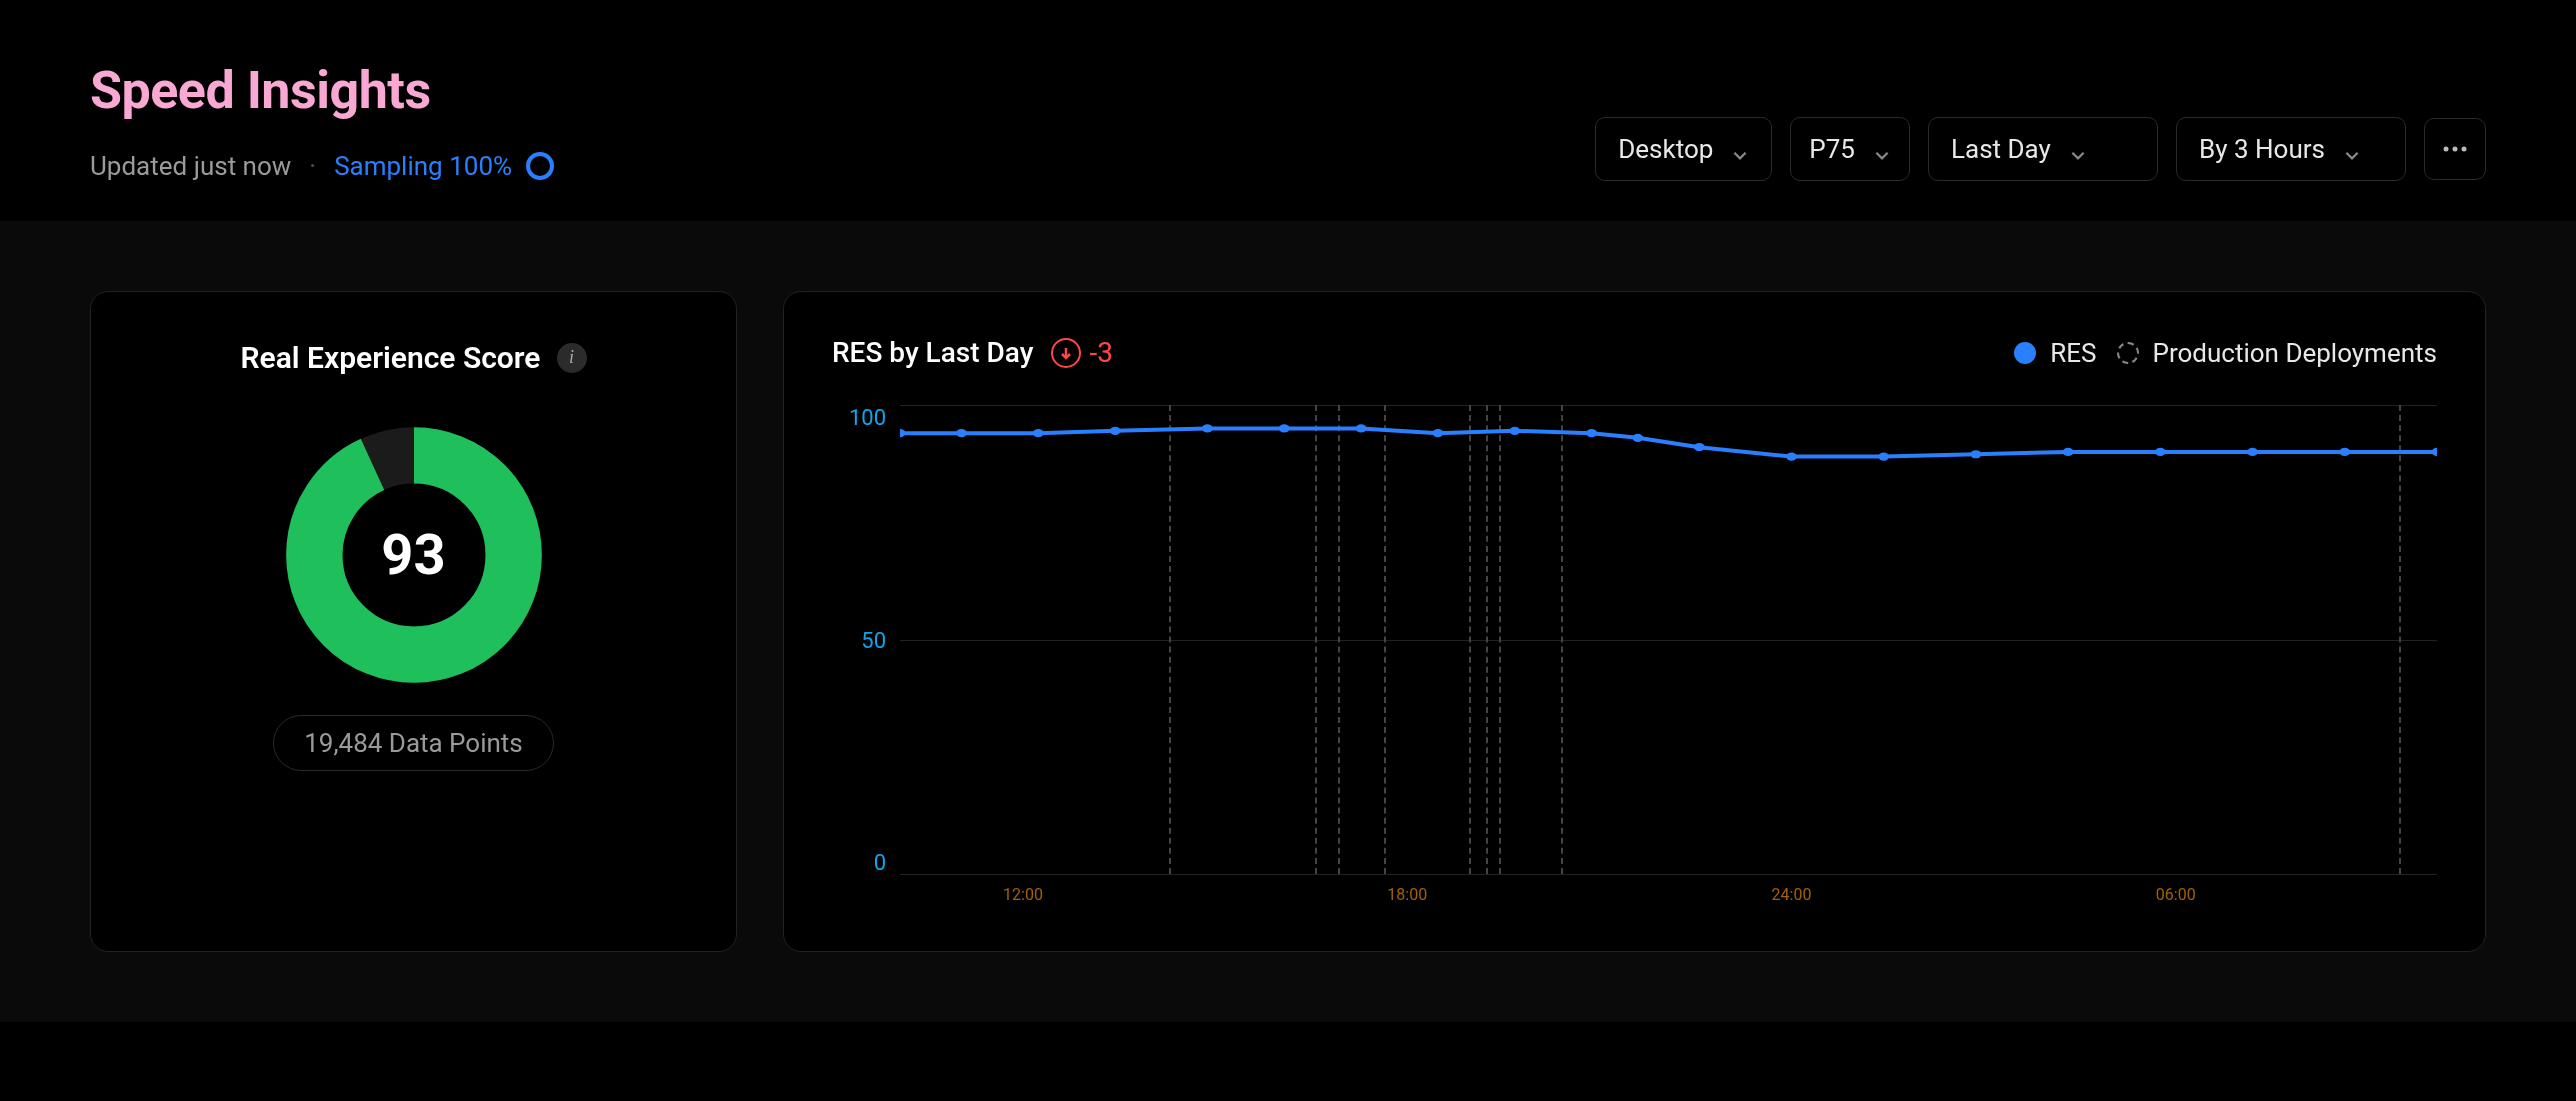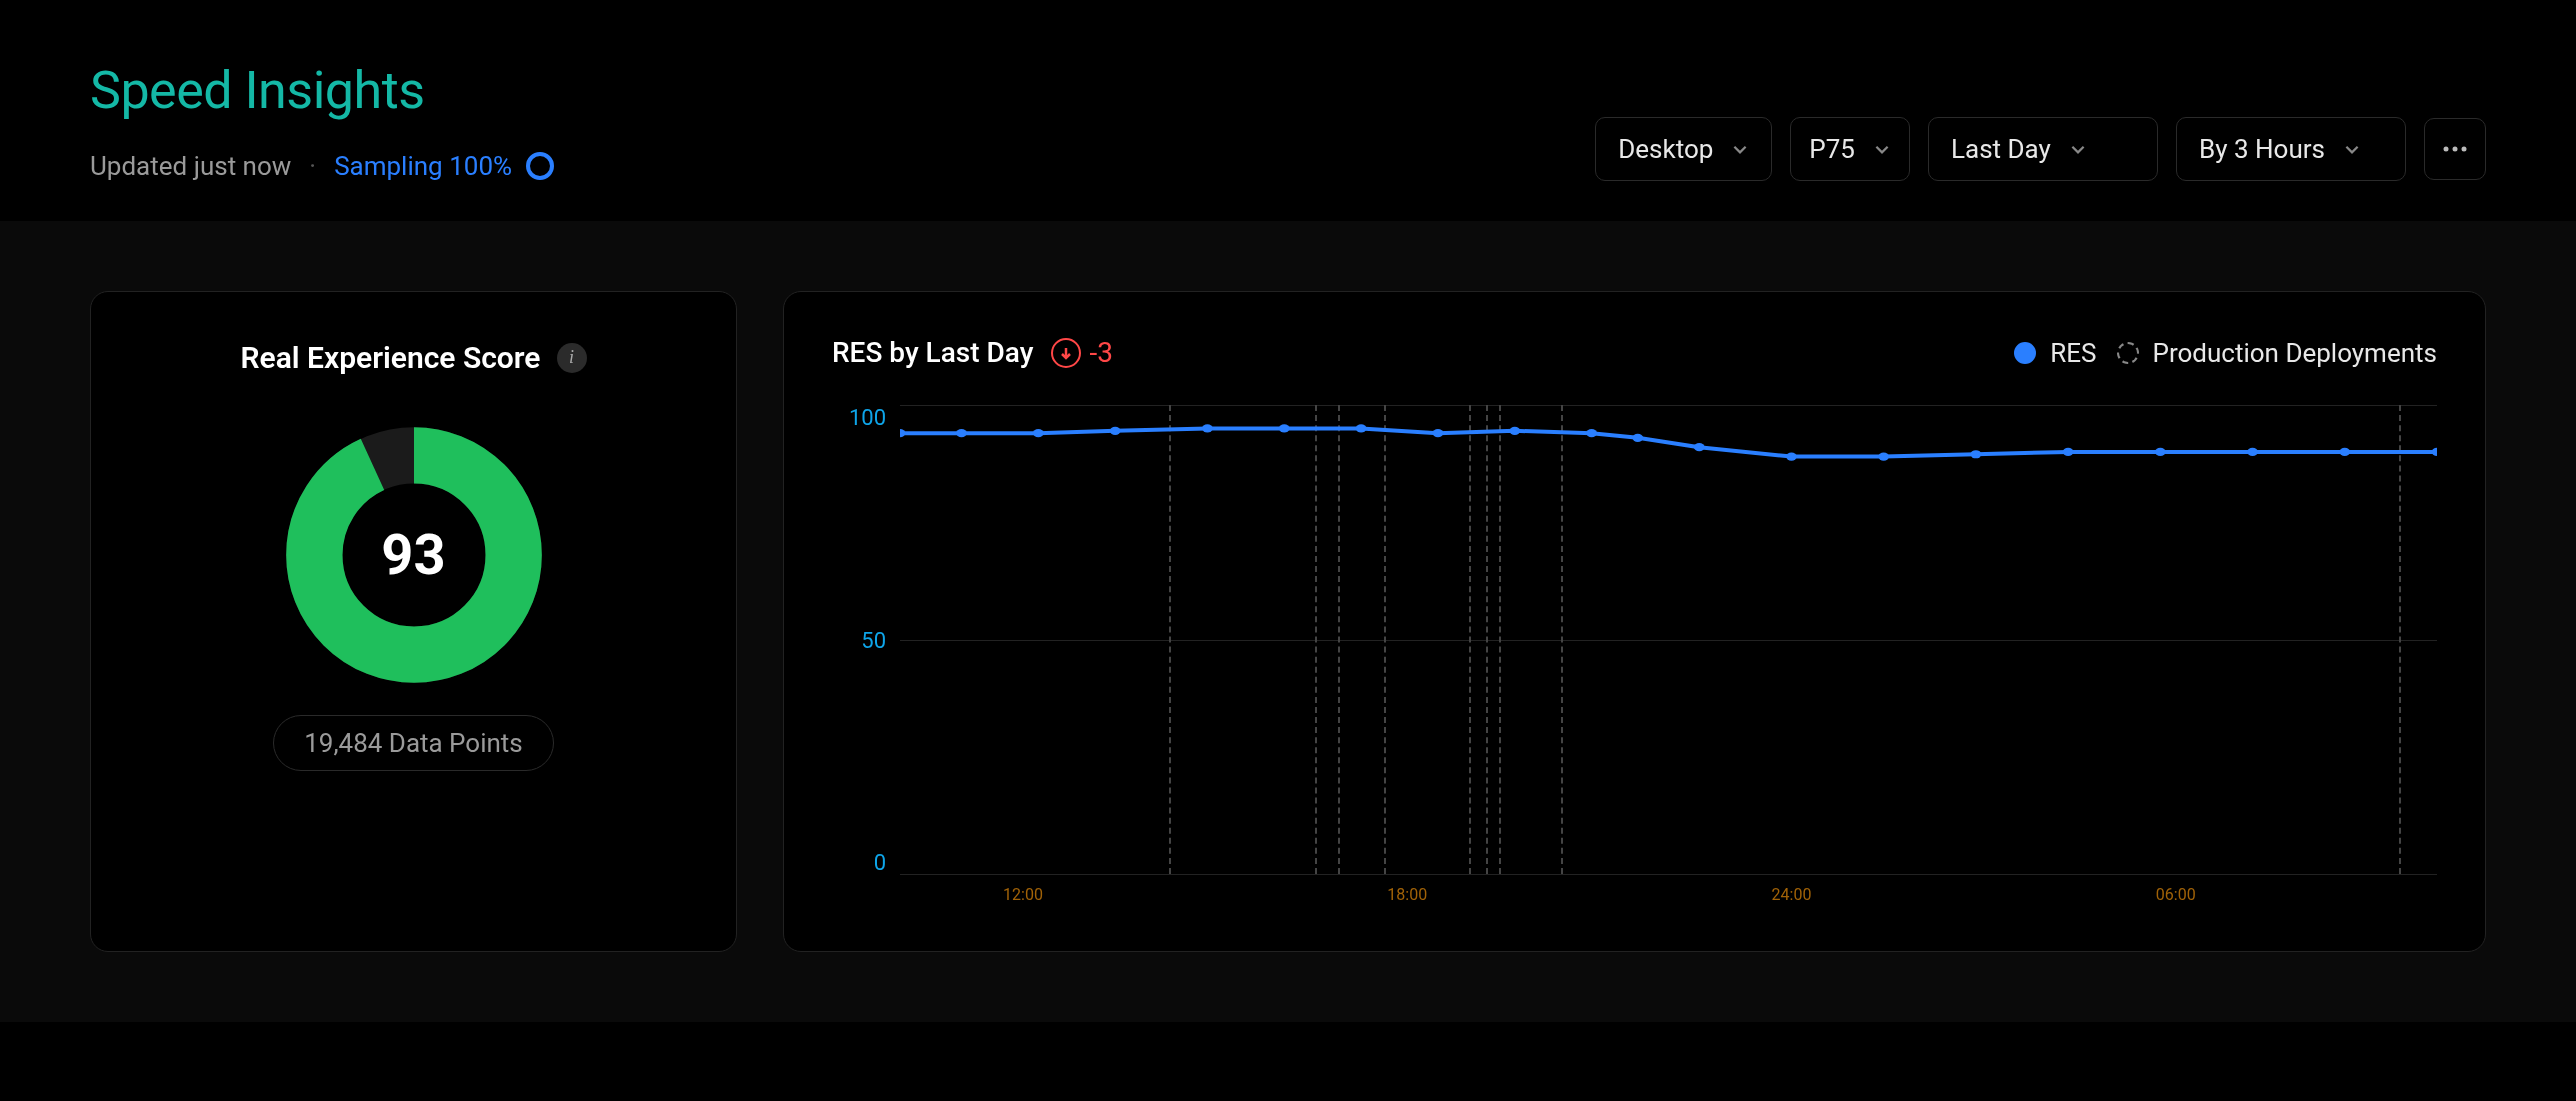--- a/index.html
+++ b/index.html
@@ -13,22 +13,22 @@
   }
   .header {
     padding: 60px 90px 40px 90px;
     display: flex;
     justify-content: space-between;
     align-items: flex-end;
   }
   .header-left { display: flex; flex-direction: column; gap: 30px; }
   .title {
     font-size: 52px;
-    font-weight: 400;
-    color: #14b8a6;
+    font-weight: 700;
+    color: #f9a8d4;
     letter-spacing: -0.5px;
   }
   .subrow {
     display: flex;
     align-items: center;
     gap: 18px;
     font-size: 26px;
   }
   .updated { color: #9a9a9a; }
   .dot-sep { color: #555; }
@@ -43,21 +43,21 @@
     border: 4px solid #2a7fff;
     border-radius: 50%;
   }
   .controls {
     display: flex;
     gap: 18px;
     align-items: center;
   }
   .select {
     display: flex;
-    align-items: center;
+    align-items: flex-end;
     gap: 18px;
     padding: 16px 22px;
     border: 1px solid #2a2a2a;
     border-radius: 10px;
     background: #000;
     color: #e8e8e8;
     font-size: 26px;
     cursor: pointer;
   }
   .select.narrow { padding: 16px 18px; }

